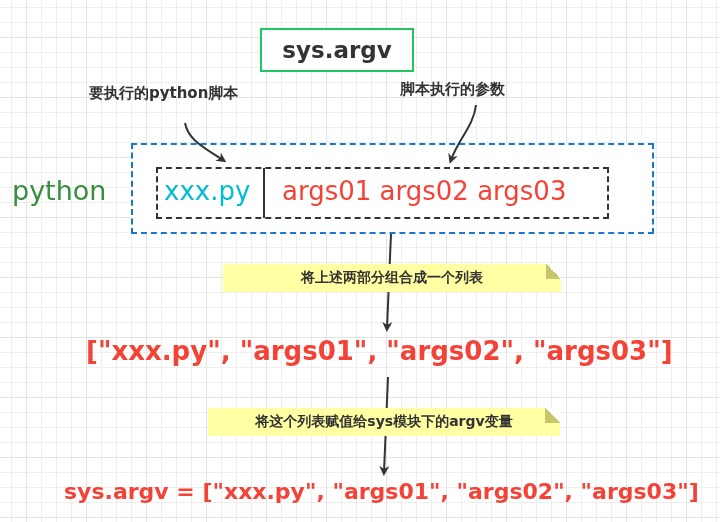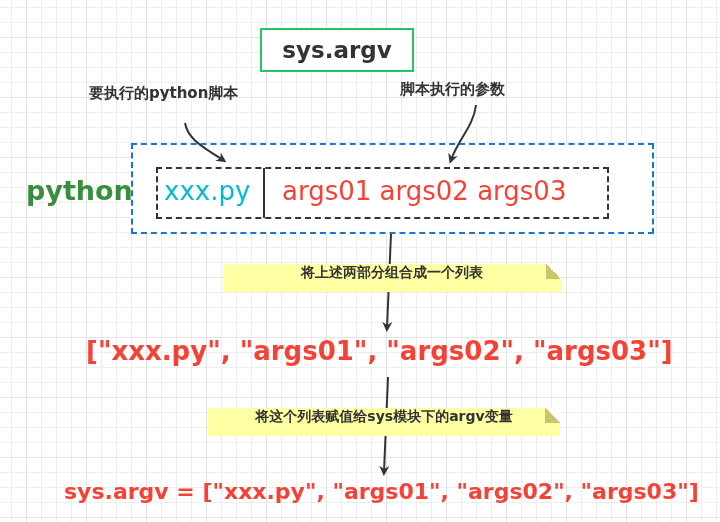--- a/index.html
+++ b/index.html
@@ -25,26 +25,26 @@
   .label-dark { font-size: 15px; font-weight: bold; color: #333; white-space: nowrap; }
   .outer-box {
     left: 131px; top: 143px; width: 523px; height: 91px;
     border: 2px dashed #1976d2; box-sizing: border-box; background: #fff;
   }
   .inner-box {
     left: 156px; top: 167px; width: 453px; height: 52px;
     border: 2px dashed #333; box-sizing: border-box; background: #fff;
   }
   .divider { left: 263px; top: 168px; width: 2px; height: 50px; background: #333; }
-  .python-label { left: 26px; top: 175px; font-size: 27px; font-weight: bold; color: #388e3c; }
+  .python-label { left: 12px; top: 175px; font-size: 27px; font-weight: normal; color: #388e3c; }
   .script-text { left: 164px; top: 176px; font-size: 26px; font-weight: normal; color: #00bcd4; }
   .args-text { left: 282px; top: 176px; font-size: 26px; font-weight: normal; color: #f44336; white-space: nowrap; }
   .note {
     background: #ffffa3; height: 28px; box-sizing: border-box;
-    display: flex; justify-content: center;
+    display: flex; align-items: center; justify-content: center;
     font-size: 14px; font-weight: bold; color: #333; white-space: nowrap;
   }
   .note .fold {
     position: absolute; right: 0; top: 0; width: 15px; height: 15px;
     background: linear-gradient(225deg, #ffffff 50%, #c9c56c 50%);
   }
   .list-text { left: 86px; top: 336px; font-size: 26px; font-weight: bold; color: #f44336; white-space: nowrap; }
   .final-text { left: 64px; top: 479px; font-size: 22px; font-weight: bold; color: #f44336; white-space: nowrap; }
   svg.overlay { position: absolute; left: 0; top: 0; }
 </style>

